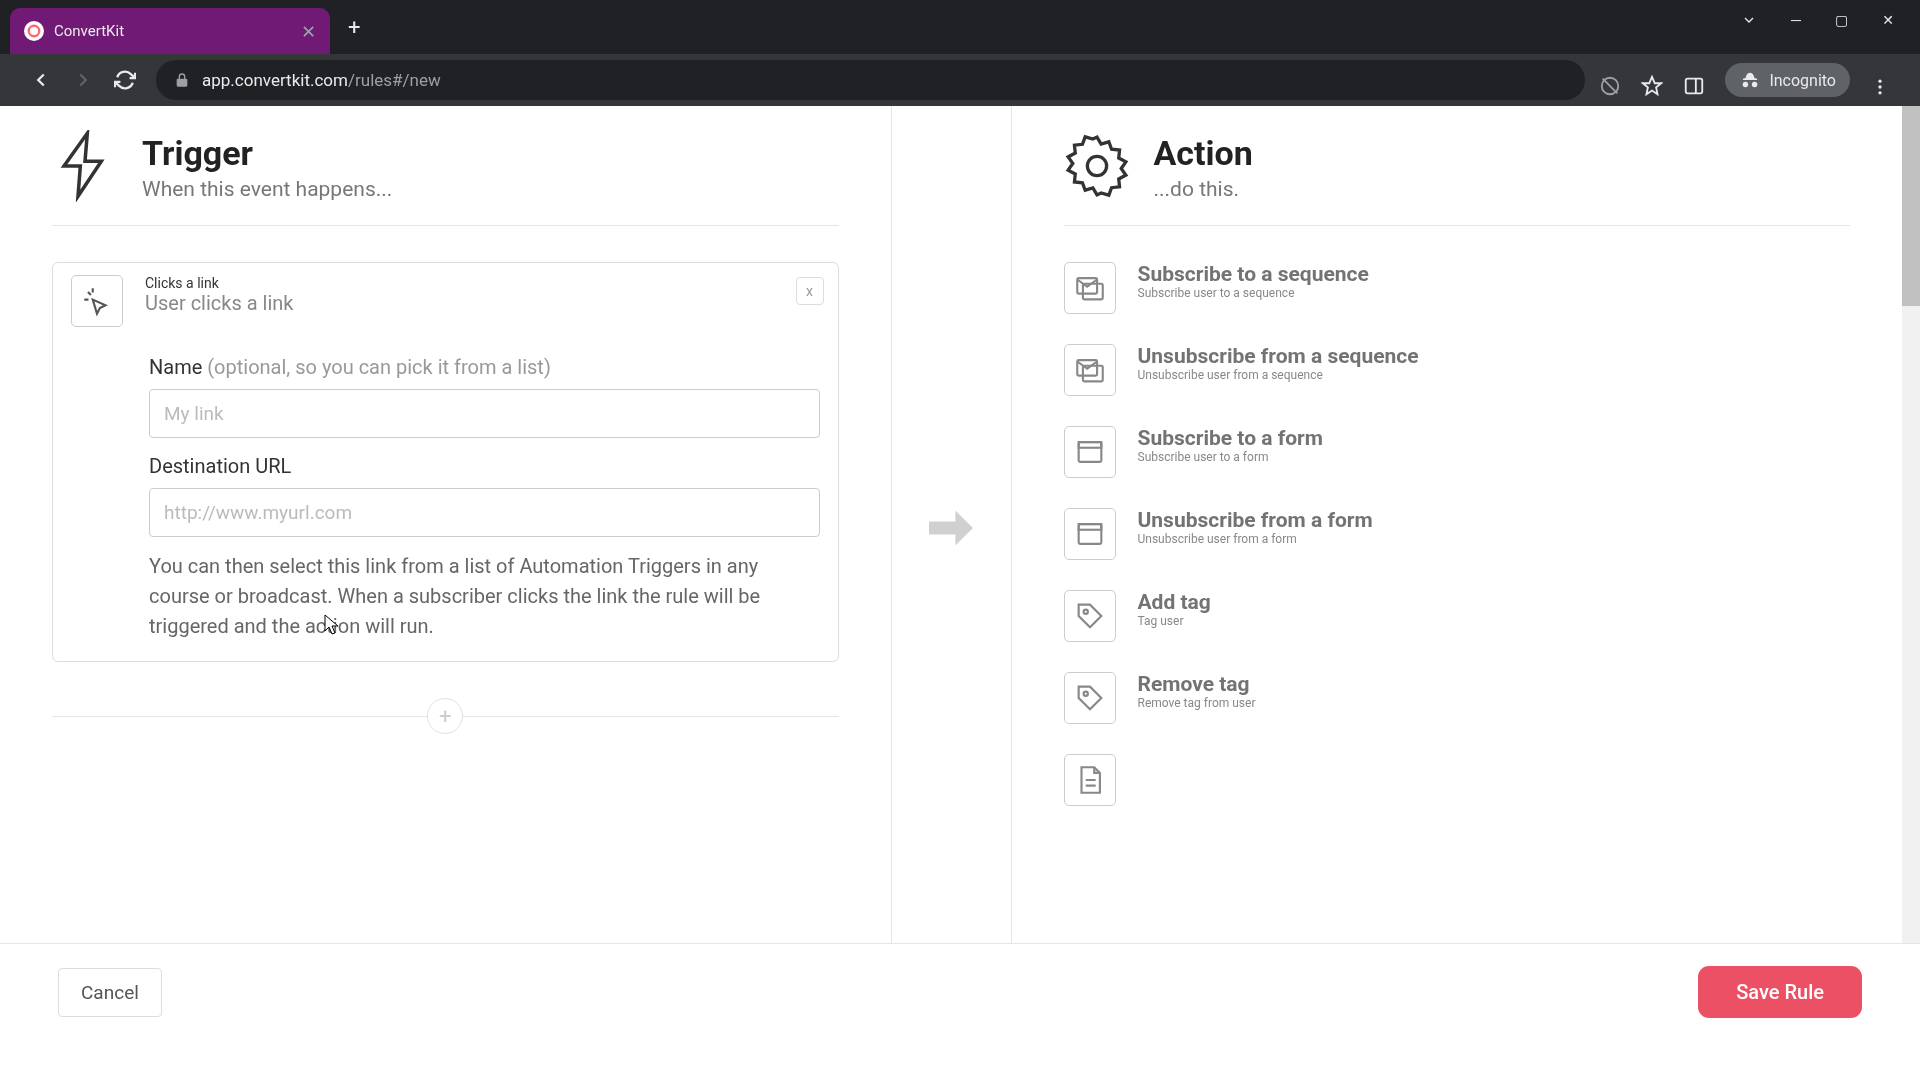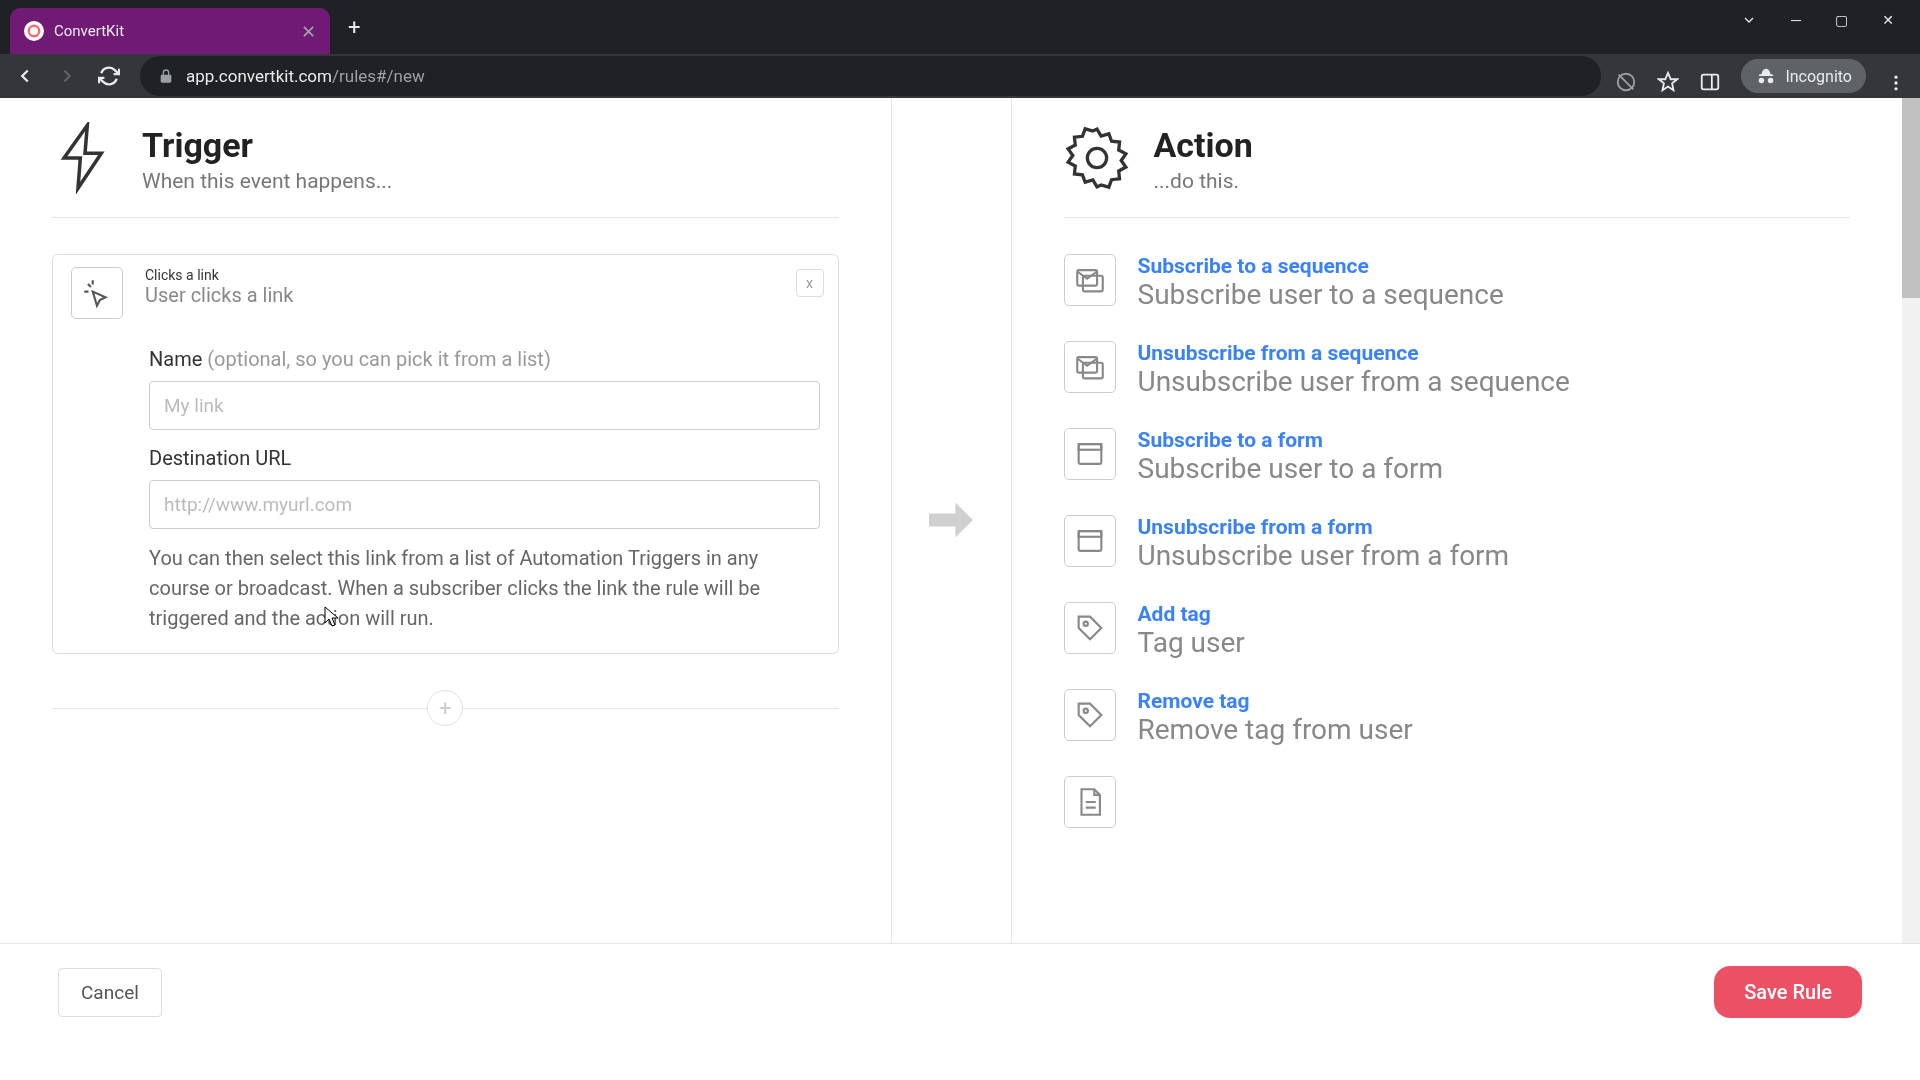--- a/index.html
+++ b/index.html
@@ -10,21 +10,21 @@
 .tab-strip { display: flex; align-items: center; height: 54px; padding-left: 10px; }
 .tab { background: #701a75; height: 46px; margin-top: 8px; border-radius: 10px 10px 0 0; display: flex; align-items: center; padding: 0 14px; width: 320px; gap: 10px; }
 .tab-favicon { width: 20px; height: 20px; border-radius: 50%; background: #fff; display: flex; align-items: center; justify-content: center; }
 .tab-favicon svg { width: 14px; height: 14px; }
 .tab-title { color: #e8eaed; font-size: 15px; flex: 1; }
 .tab-close { color: #9aa0a6; font-size: 18px; cursor: pointer; }
 .new-tab-btn { color: #e8eaed; font-size: 22px; margin-left: 18px; cursor: pointer; }
 .window-controls { margin-left: auto; display: flex; align-items: center; height: 40px; gap: 34px; padding-right: 26px; color: #e8eaed; }
 .window-controls span { font-size: 14px; cursor: pointer; }
 
-.toolbar { background: #35363a; height: 44px; display: flex; align-items: center; padding: 0 14px; gap: 14px; }
+.toolbar { background: #35363a; height: 52px; display: flex; align-items: center; padding: 0 30px; gap: 14px; }
 .nav-btn { color: #e8eaed; cursor: pointer; width: 28px; text-align: center; }
 .nav-btn.disabled { color: #5f6368; }
 .address-bar { flex: 1; background: #202124; border-radius: 22px; height: 40px; display: flex; align-items: center; padding: 0 18px; gap: 12px; }
 .lock-icon { color: #9aa0a6; }
 .url { color: #e8eaed; font-size: 17px; }
 .url .domain { color: #e8eaed; }
 .url .path { color: #9aa0a6; }
 .toolbar-right { display: flex; align-items: flex-end; gap: 20px; color: #e8eaed; }
 .incognito-badge { background: #5f6368; border-radius: 20px; padding: 6px 14px; display: flex; align-items: center; gap: 8px; font-size: 16px; }
 
@@ -63,27 +63,27 @@
 .help-text { font-size: 20px; color: #666; margin-top: 14px; line-height: 1.5; }
 
 .add-trigger-row { display: flex; align-items: center; margin-top: 36px; }
 .add-trigger-line { flex: 1; height: 1px; background: #e5e5e5; }
 .add-trigger-btn { width: 36px; height: 36px; border: 1px solid #e0e0e0; border-radius: 50%; display: flex; align-items: center; justify-content: center; color: #ccc; font-size: 22px; cursor: pointer; background: #fff; }
 
 
 .action-list { margin-top: 36px; display: flex; flex-direction: column; gap: 30px; }
 .action-item { display: flex; align-items: flex-start; gap: 22px; cursor: pointer; }
 .action-icon { width: 52px; height: 52px; border: 1px solid #ccc; border-radius: 5px; display: flex; align-items: center; justify-content: center; flex-shrink: 0; }
-.action-title { font-size: 21px; font-weight: 700; color: #3b82f6; }
-.action-subtitle { font-size: 28px; color: #888; }
+.action-title { font-size: 21px; font-weight: 700; color: #737373; }
+.action-subtitle { font-size: 12px; color: #888; }
 
 
 .page-footer { border-top: 1px solid #e5e5e5; padding: 22px 58px; display: flex; align-items: center; justify-content: space-between; margin-bottom: 40px; }
 .btn-cancel { border: 1px solid #ddd; background: #fff; padding: 12px 22px; font-size: 19px; color: #555; border-radius: 4px; cursor: pointer; }
-.btn-save { background: #ec5064; color: #fff; border: none; padding: 14px 30px; font-size: 20px; font-weight: 500; border-radius: 16px; cursor: pointer; }
+.btn-save { background: #ec5064; color: #fff; border: none; padding: 14px 38px; font-size: 20px; font-weight: 500; border-radius: 11px; cursor: pointer; }
 
 .cursor-pointer { position: absolute; top: 508px; left: 324px; width: 16px; height: 22px; pointer-events: none; z-index: 10; }
 
 svg { display: block; }
 </style>
 </head>
 <body>
 
 <div class="browser-chrome">
   <div class="tab-strip">

